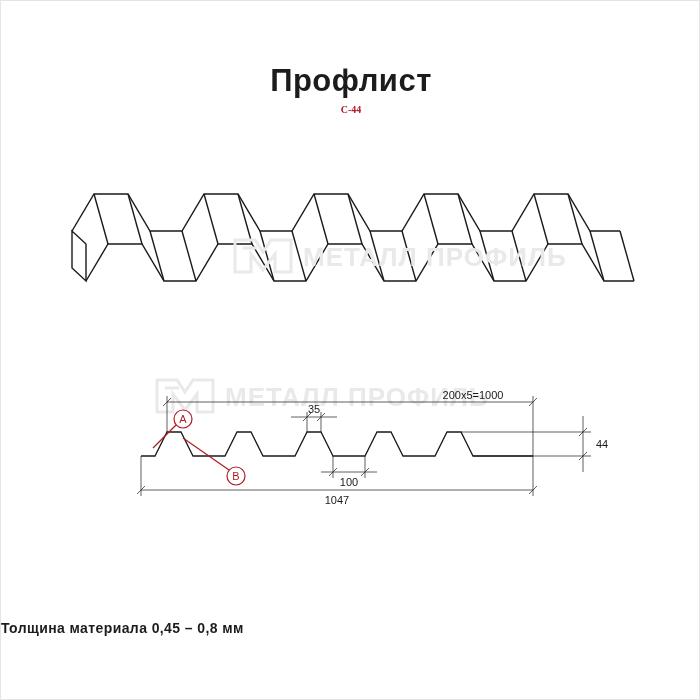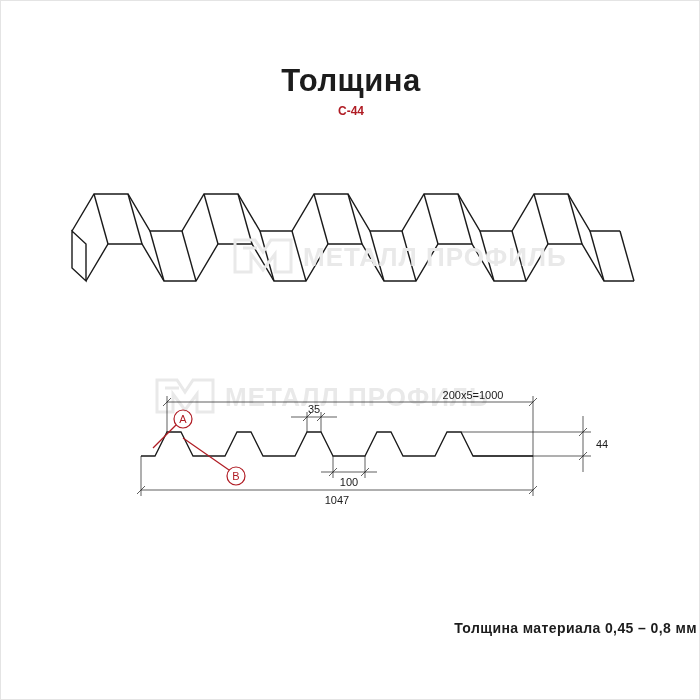--- a/index.html
+++ b/index.html
@@ -31,30 +31,31 @@
     font-weight: bold;
     letter-spacing: 0.5px;
     color: #1c1c1c;
   }
   .subtitle {
     position: absolute;
     top: 103px;
     left: 0;
     width: 700px;
     text-align: center;
-    font-size: 12px;
+    font-size: 10px;
     font-weight: bold;
     color: #b01c24;
+    font-family: Liberation Serif, serif;
   }
   .footnote {
     position: absolute;
     top: 619px;
     left: 0;
     width: 696px;
-    text-align: right;
+    text-align: left;
     font-size: 14px;
     font-weight: bold;
     letter-spacing: 0.4px;
     color: #1c1c1c;
   }
   .iso-wrap {
     position: absolute;
     top: 175px;
     left: 55px;
     width: 590px;
@@ -86,21 +87,21 @@
     letter-spacing: 1px;
     fill: #e9e9e9;
   }
   .wm-shape { fill: none; stroke: #e9e9e9; stroke-width: 3; }
 </style>
 </head>
 <body>
 
 <div class="page">
 
-  <div class="title">Толщина</div>
+  <div class="title">Профлист</div>
   <div class="subtitle">С-44</div>
 
   <div class="iso-wrap">
     <svg width="590" height="135" viewBox="0 0 590 135">
       <g fill="none" stroke="#1a1a1a" stroke-width="1.4" stroke-linejoin="miter">
 
         <path d="M16 55 L16 92 L30 105 L30 68 Z"></path>
 
         <path d="M30 105
                  L52 68 L86 68 L108 105

